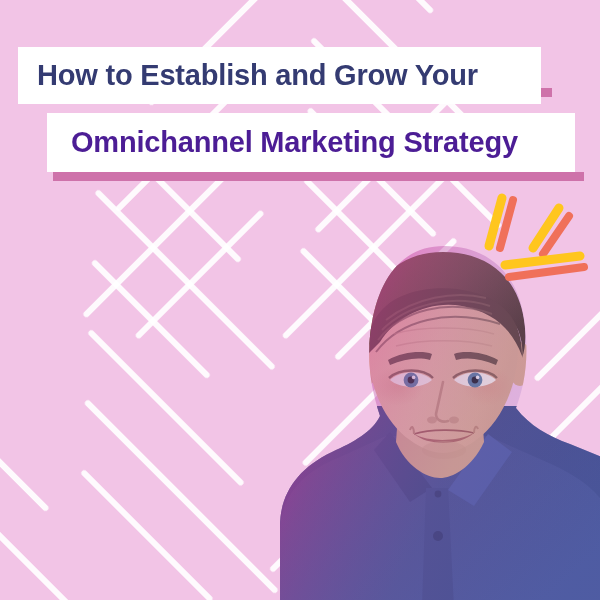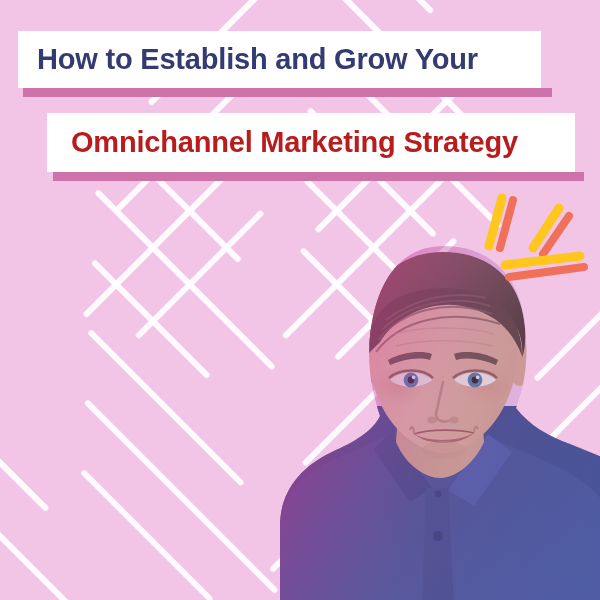--- a/index.html
+++ b/index.html
@@ -30,27 +30,27 @@
   
   .bar{position:absolute;}
   .bar .shadow{position:absolute;background:#ce72aa;}
   .bar .plate{position:absolute;background:#ffffff;display:flex;align-items:center;}
   .bar .txt{
     white-space:nowrap;font-weight:700;letter-spacing:-0.2px;
   }
 
   #bar1{left:18px;top:31px;width:534px;height:68px;}
   #bar1 .shadow{left:5px;top:57px;width:529px;height:9px;}
-  #bar1 .plate{left:0;top:0;width:523px;height:57px;padding-left:19px;box-sizing:border-box;}
+  #bar1 .plate{left:0;top:16px;width:523px;height:57px;padding-left:19px;box-sizing:border-box;}
   #bar1 .txt{color:#343b72;font-size:29px;}
 
   #bar2{left:47px;top:113px;width:537px;height:70px;}
   #bar2 .shadow{left:6px;top:59px;width:531px;height:9px;}
   #bar2 .plate{left:0;top:0;width:528px;height:59px;padding-left:24px;box-sizing:border-box;}
-  #bar2 .txt{color:#b91c1c;font-size:29px;}
+  #bar2 .txt{color:#4c1d95;font-size:29px;}
 </style>
 </head>
 <body>
 
 <div id="canvas">
 
   <div class="bg-pattern">
     <div class="hatch-wrap" id="hatch">
         <div class="hline" style="left: 120px; top: 140px; width: 6px; height: 150px;"></div>
         <div class="hline" style="left: 172px; top: 201px; width: 6px; height: 187px;"></div>

